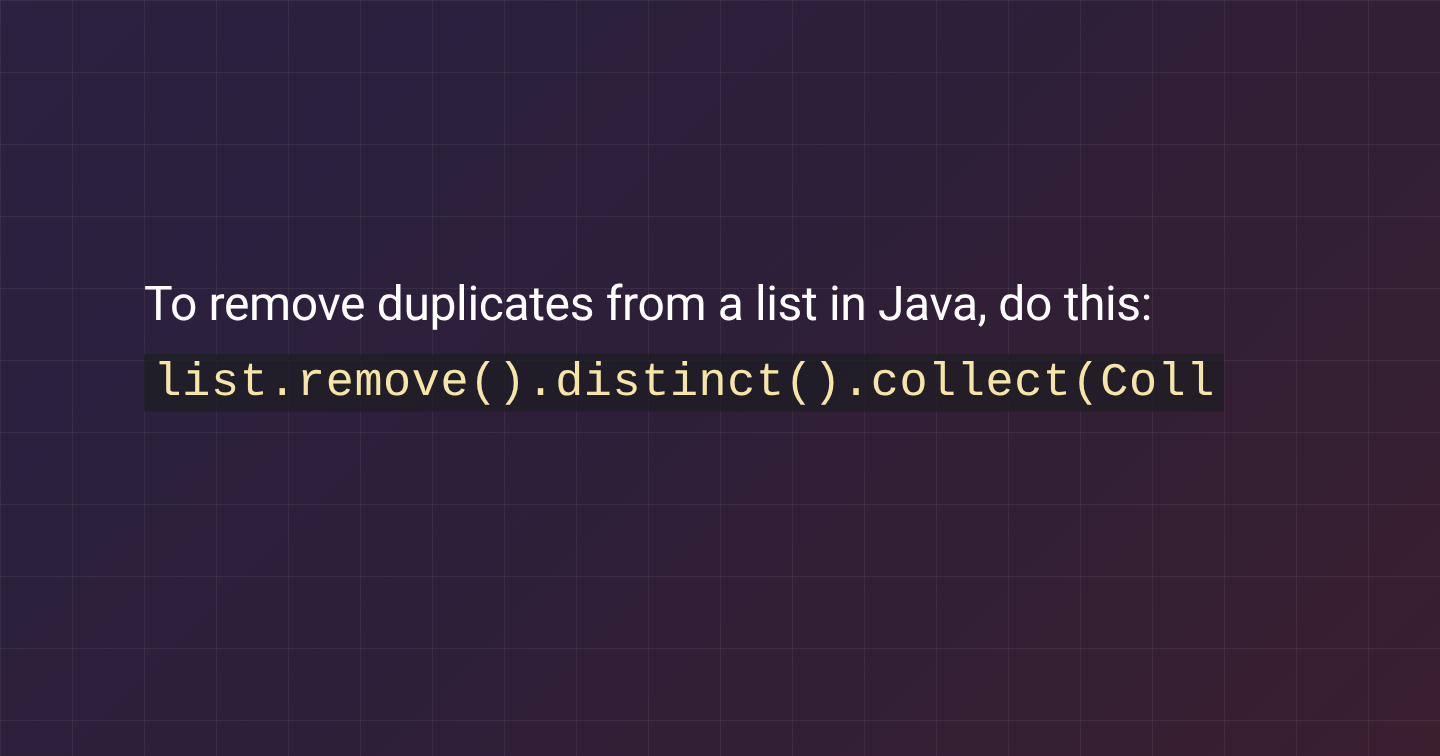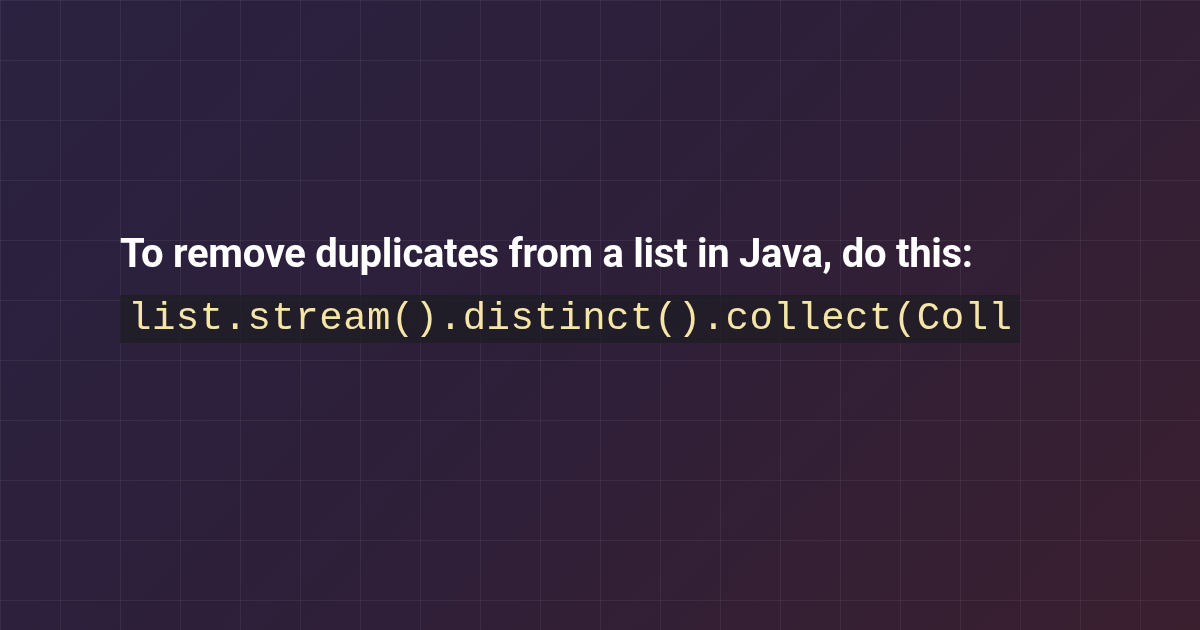--- a/index.html
+++ b/index.html
@@ -33,21 +33,21 @@
     .content {
       position: absolute;
       top: 230px;
       left: 120px;
       right: 0;
     }
     
     .description {
       color: #ffffff;
       font-size: 40px;
-      font-weight: 700;
+      font-weight: 400;
       margin-bottom: 18px;
       letter-spacing: -0.3px;
     }
     
     .code-line {
       background-color: rgba(30, 30, 35, 0.75);
       color: #f5e6a8;
       font-family: "SF Mono", Monaco, Menlo, Consolas, "Courier New", monospace;
       font-size: 39px;
       padding: 2px 8px;
@@ -58,14 +58,14 @@
       letter-spacing: 0.5px;
     }
   </style>
 </head>
 <body>
 
 <div class="grid-overlay"></div>
 
 <div class="content">
   <div class="description">To remove duplicates from a list in Java, do this:</div>
-  <div class="code-line">list.stream().distinct().collect(Coll</div>
+  <div class="code-line">list.remove().distinct().collect(Coll</div>
 </div>
 
 </body></html>

